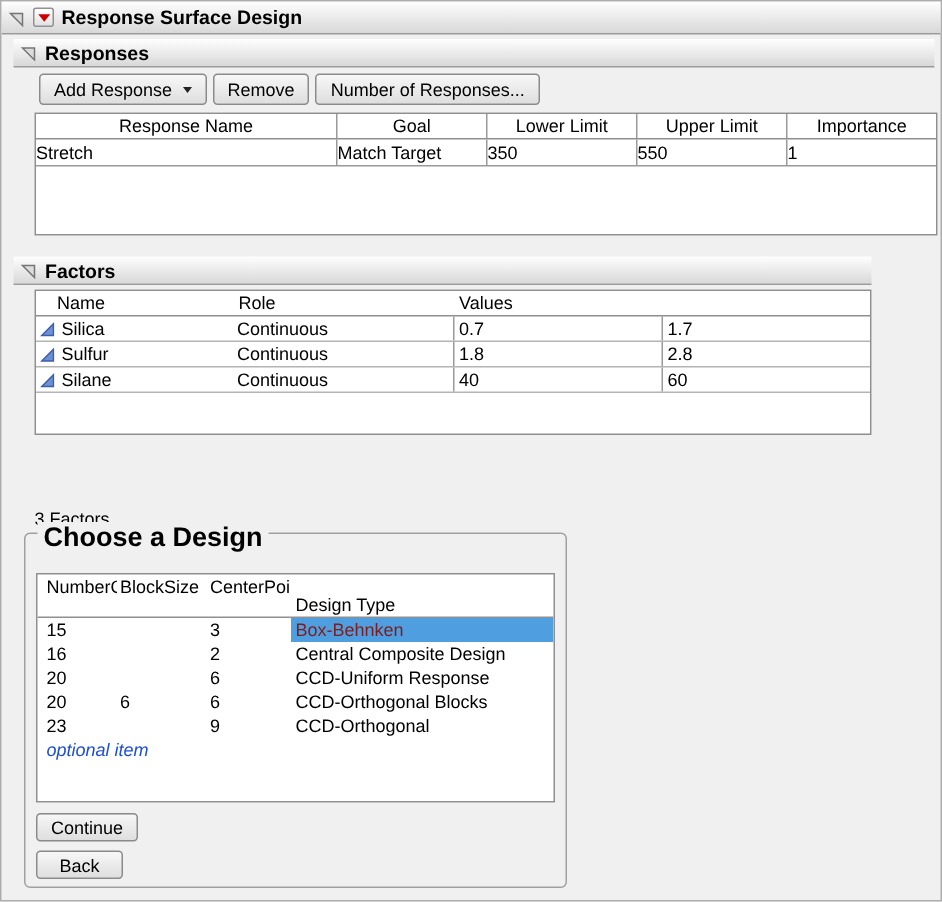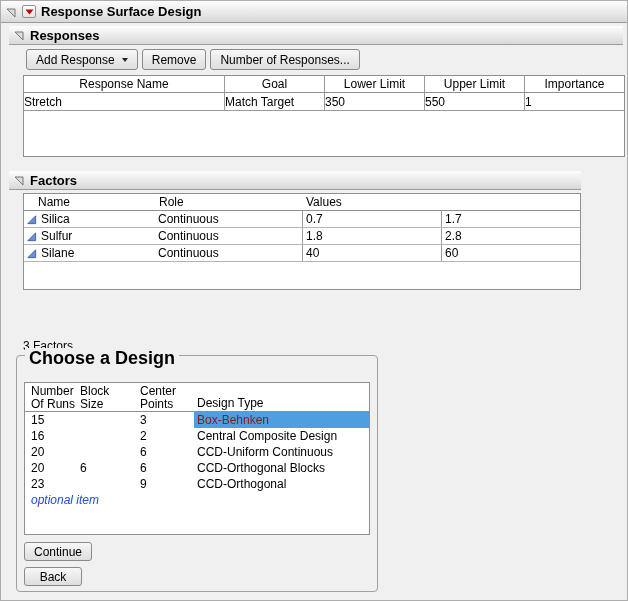--- a/index.html
+++ b/index.html
@@ -59,21 +59,21 @@
   
   .groupbox{border:1px solid #a0a0a0;border-radius:4px;}
   .legend{
     position:absolute;top:-8px;left:8px;padding:0 4px;
     background:#f0f0f0;font-weight:bold;font-size:18px;white-space:nowrap;
   }
 
   
   .list{background:#fff;border:1px solid #8f8f8f;overflow:hidden;}
   .list-hdr{display:flex;align-items:flex-end;border-bottom:1px solid #8f8f8f;padding-top:2px;height:29px;}
-  .hstack{display:flex;flex-direction:column;line-height:13px;}
+  .hstack{display:flex;flex-direction:row;line-height:13px;}
   .lrow{display:flex;height:16px;align-items:center;}
   .lc{display:flex;align-items:center;height:100%;overflow:hidden;white-space:nowrap;}
   .c1{width:53px;padding-left:6px;}
   .c2{width:60px;padding-left:2px;}
   .c3{width:56px;padding-left:2px;}
   .c4{flex:1;padding-left:3px;}
   .hstack span{display:block;}
   .opt-text{font-style:italic;color:#1d4ed8;}
   .design-cell.sel{color:#7f1d1d;}
 
@@ -213,21 +213,21 @@
       <div class="lrow">
         <div class="lc c1">16</div>
         <div class="lc c2"></div>
         <div class="lc c3">2</div>
         <div class="lc c4 design-cell">Central Composite Design</div>
       </div>
       <div class="lrow">
         <div class="lc c1">20</div>
         <div class="lc c2"></div>
         <div class="lc c3">6</div>
-        <div class="lc c4 design-cell">CCD-Uniform Continuous</div>
+        <div class="lc c4 design-cell">CCD-Uniform Response</div>
       </div>
       <div class="lrow">
         <div class="lc c1">20</div>
         <div class="lc c2">6</div>
         <div class="lc c3">6</div>
         <div class="lc c4 design-cell">CCD-Orthogonal Blocks</div>
       </div>
       <div class="lrow">
         <div class="lc c1">23</div>
         <div class="lc c2"></div>

